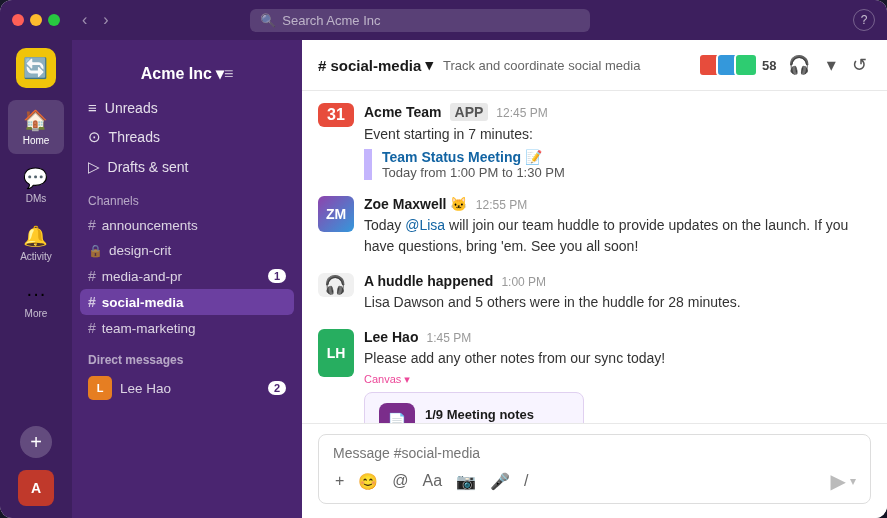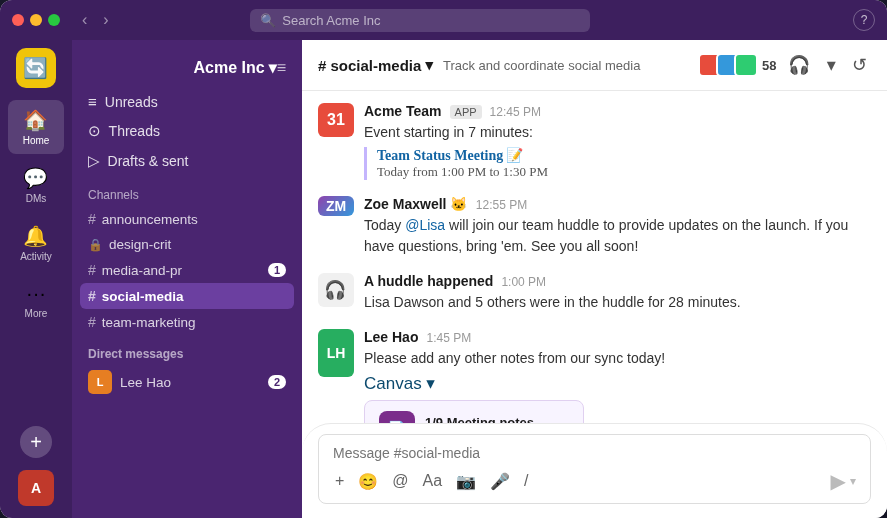--- a/index.html
+++ b/index.html
@@ -174,22 +174,22 @@
       color: white;
       display: flex;
       flex-direction: column;
       flex-shrink: 0;
       padding: 0;
       overflow-y: auto;
     }
     .sidebar-header {
       display: flex;
       align-items: center;
-      justify-content: flex-end;
-      padding: 18px 16px 10px;
+      justify-content: center;
+      padding: 24px 16px 10px;
     }
     .workspace-name {
       font-size: 16px;
       font-weight: 700;
       color: white;
       display: flex;
       align-items: center;
       gap: 4px;
       cursor: pointer;
     }
@@ -367,21 +367,21 @@
       flex-direction: column;
       gap: 16px;
     }
     .message {
       display: flex;
       gap: 10px;
       align-items: flex-start;
     }
     .msg-avatar {
       width: 36px;
-      height: 34px;
+      height: 24px;
       border-radius: 6px;
       flex-shrink: 0;
       display: flex;
       align-items: center;
       justify-content: center;
       font-size: 14px;
       font-weight: bold;
       color: white;
     }
     .msg-avatar-number {
@@ -400,39 +400,38 @@
     .msg-sender {
       font-weight: 700;
       color: #1a1a1a;
       font-size: 14px;
     }
     .msg-app-badge {
       background: #e8e8e8;
       color: #555;
       border-radius: 3px;
       padding: 1px 5px;
-      font-size: 11px;
-      font-weight: 400;
+      font-size: 14px;
+      font-weight: 700;
       text-transform: uppercase;
     }
     .msg-time {
       color: #999;
       font-size: 12px;
     }
     .msg-text {
       color: #333;
       font-size: 14px;
       line-height: 1.5;
     }
     .msg-highlight { color: #1264a3; font-weight: 500; cursor: pointer; }
     .meeting-card {
-      border-left: 3px solid #c4b5fd;
+      border-left: 8px solid #c4b5fd;
       padding-left: 10px;
       margin-top: 4px;
-      font-family: Liberation Serif, serif;
     }
     .meeting-title {
       color: #1264a3;
       font-weight: 600;
       font-size: 14px;
     }
     .meeting-time {
       color: #555;
       font-size: 13px;
     }
@@ -465,31 +464,30 @@
       color: #1a1a1a;
     }
     .canvas-info .canvas-type {
       color: #888;
       font-size: 12px;
     }
     .canvas-label {
       display: flex;
       align-items: center;
       gap: 4px;
-      color: #0c4a6e;
-      font-size: 17px;
+      color: #ec4899;
+      font-size: 11px;
       margin-top: 4px;
       cursor: pointer;
     }
     
     .message-input-area {
       padding: 10px 16px 14px;
       border-top: 1px solid #e8e8e8;
       flex-shrink: 0;
-      border-radius: 29px;
     }
     .message-input-box {
       border: 1px solid #ddd;
       border-radius: 8px;
       padding: 10px 14px;
       display: flex;
       flex-direction: column;
       gap: 8px;
     }
     .message-input-text {
@@ -528,21 +526,21 @@
     }
     .send-dropdown-btn {
       background: none;
       border: none;
       color: #bbb;
       cursor: pointer;
       font-size: 12px;
     }
     .zoe-img {
       width: 36px;
-      height: 20px;
+      height: 36px;
       border-radius: 6px;
       background: linear-gradient(135deg, #8e44ad 0%, #3498db 100%);
       display: flex;
       align-items: center;
       justify-content: center;
       color: white;
       font-size: 14px;
       font-weight: bold;
     }
     .lee-img {

